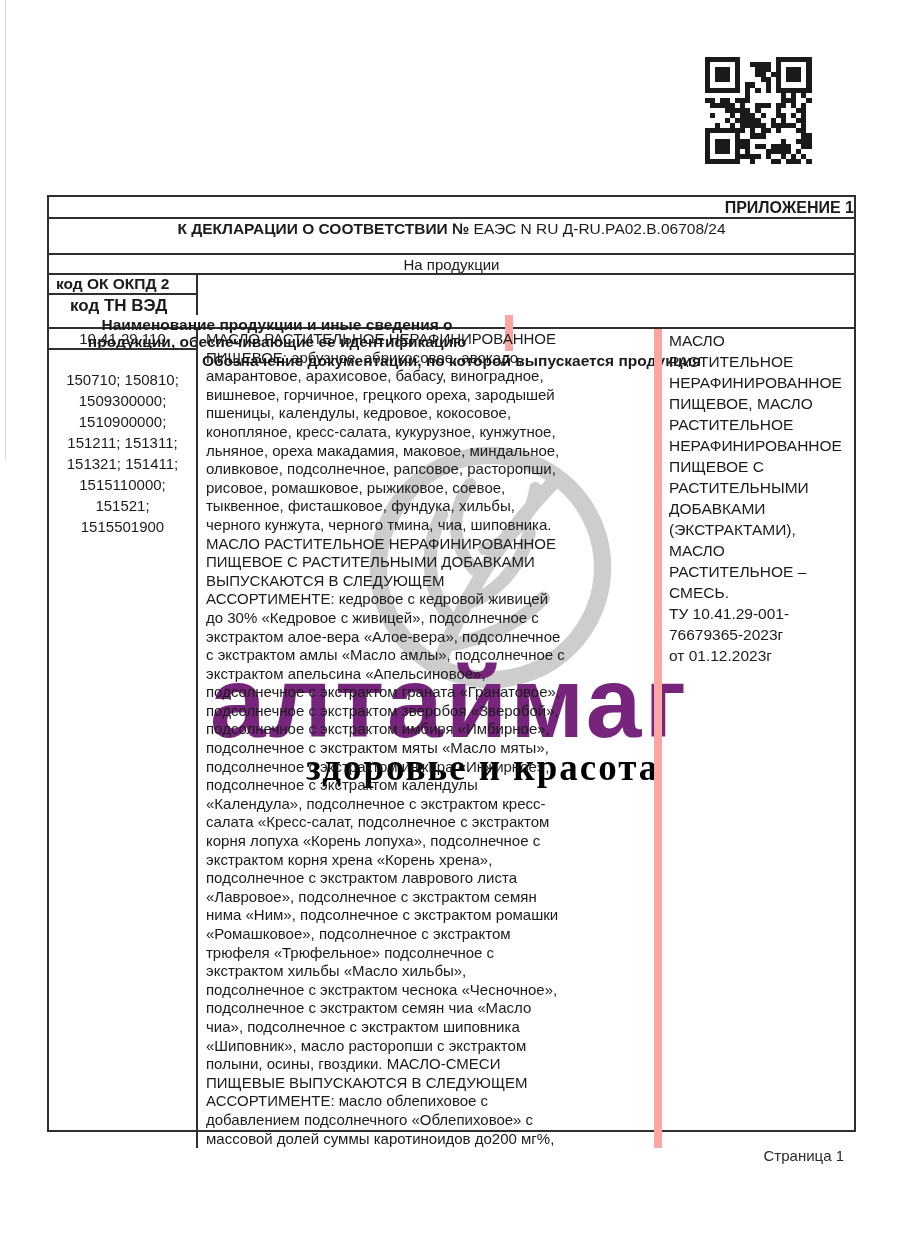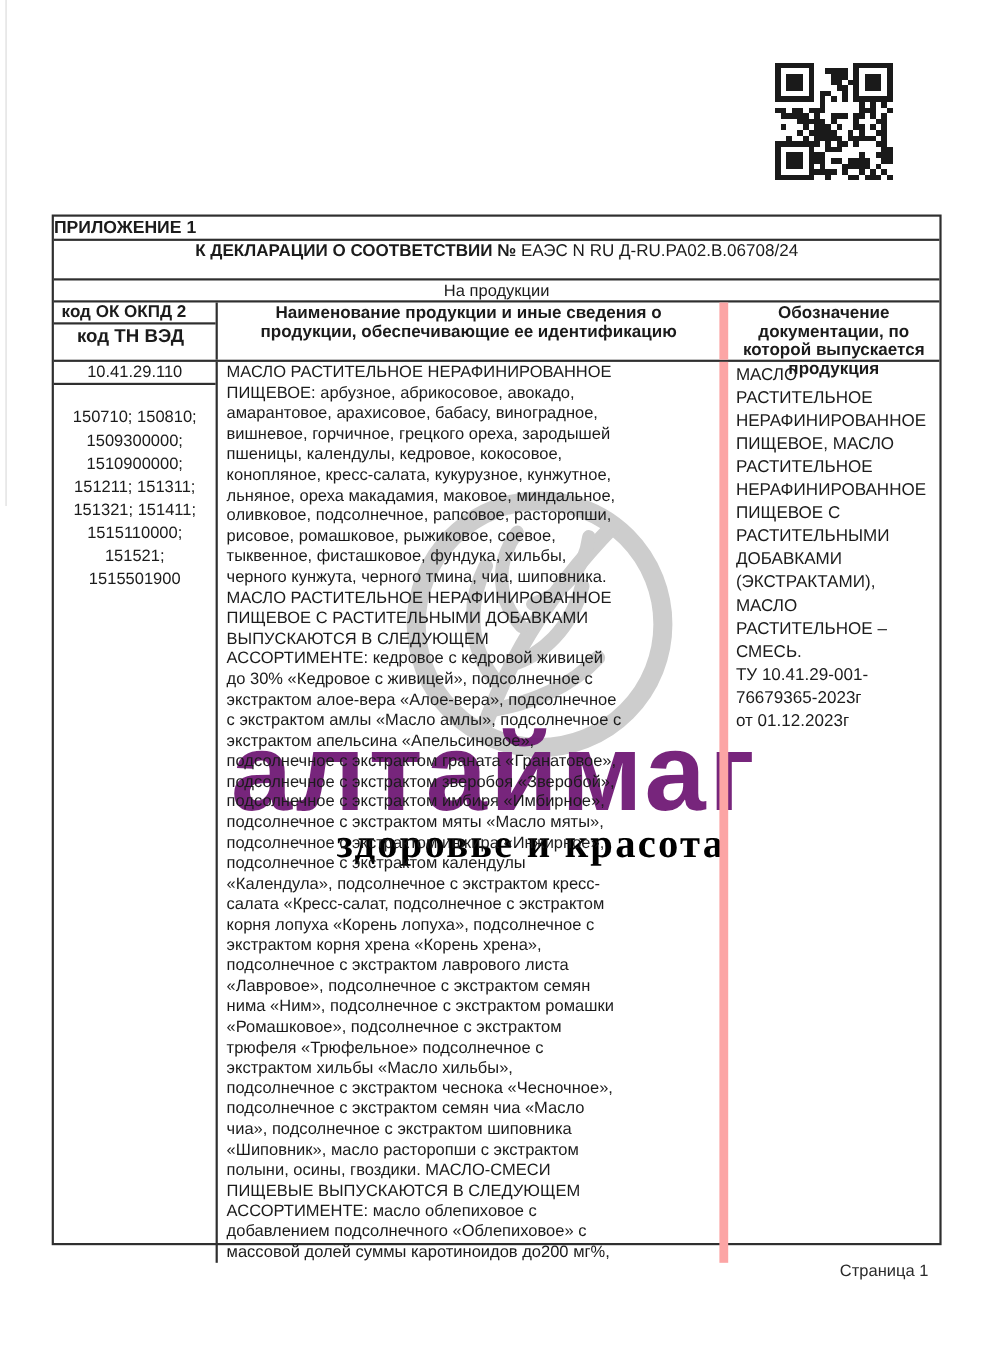--- a/index.html
+++ b/index.html
@@ -22,25 +22,25 @@
     position:absolute;left:306px;top:748px;font-size:37px;font-weight:bold;line-height:40px;
     color:#000000;letter-spacing:2px;white-space:nowrap;font-family:Liberation Serif, serif;
   }
   
   .doc-table{
     position:absolute;left:47px;top:195px;width:809px;height:937px;z-index:1;
     border:2px solid #2f2f2f;box-sizing:border-box;background:transparent;
     display:flex;flex-direction:column;
   }
   .t-row{box-sizing:border-box;border-bottom:2px solid #2f2f2f;flex:0 0 auto;}
-  .row-title{height:22px;text-align:left;font-weight:bold;font-size:16px;line-height:21px;}
+  .row-title{height:22px;text-align:right;font-weight:bold;font-size:16px;line-height:21px;}
   .row-sub{height:36px;text-align:center;font-size:15.5px;line-height:19px;white-space:nowrap;}
   .row-sub .b{font-weight:bold;}
   .row-scope{height:20px;text-align:center;font-size:15px;line-height:19px;}
-  .row-header{height:54px;display:flex;border-bottom:2px solid #2f2f2f;}
+  .row-header{height:54px;display:flex;border-bottom:2px solid #2f2f2f;flex-direction:column;}
   .row-body{flex:1 1 auto;display:flex;border-bottom:none;}
   .col1{width:149px;box-sizing:border-box;border-right:2px solid #2f2f2f;}
   .col2{width:464px;box-sizing:border-box;border-right:8px solid #fca5a5;}
   .col3{flex:1;box-sizing:border-box;}
   
   .h1a{height:20px;box-sizing:border-box;border-bottom:2px solid #2f2f2f;
        font-weight:bold;font-size:15.5px;line-height:18px;padding-left:7px;}
   .h1b{font-weight:bold;font-size:17px;line-height:18px;padding:2px 0 0 21px;}
   .h2,.h3{font-weight:bold;font-size:15.5px;line-height:17px;text-align:center;padding:1px 10px;box-sizing:border-box;}
   

